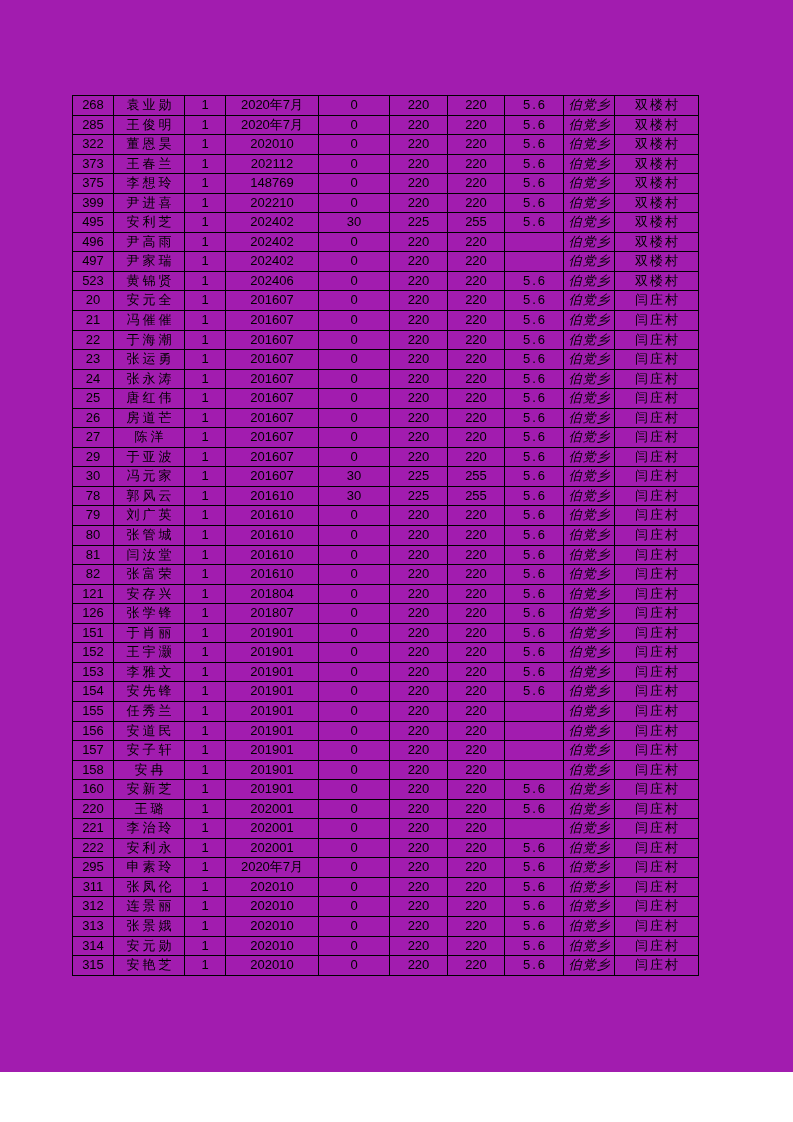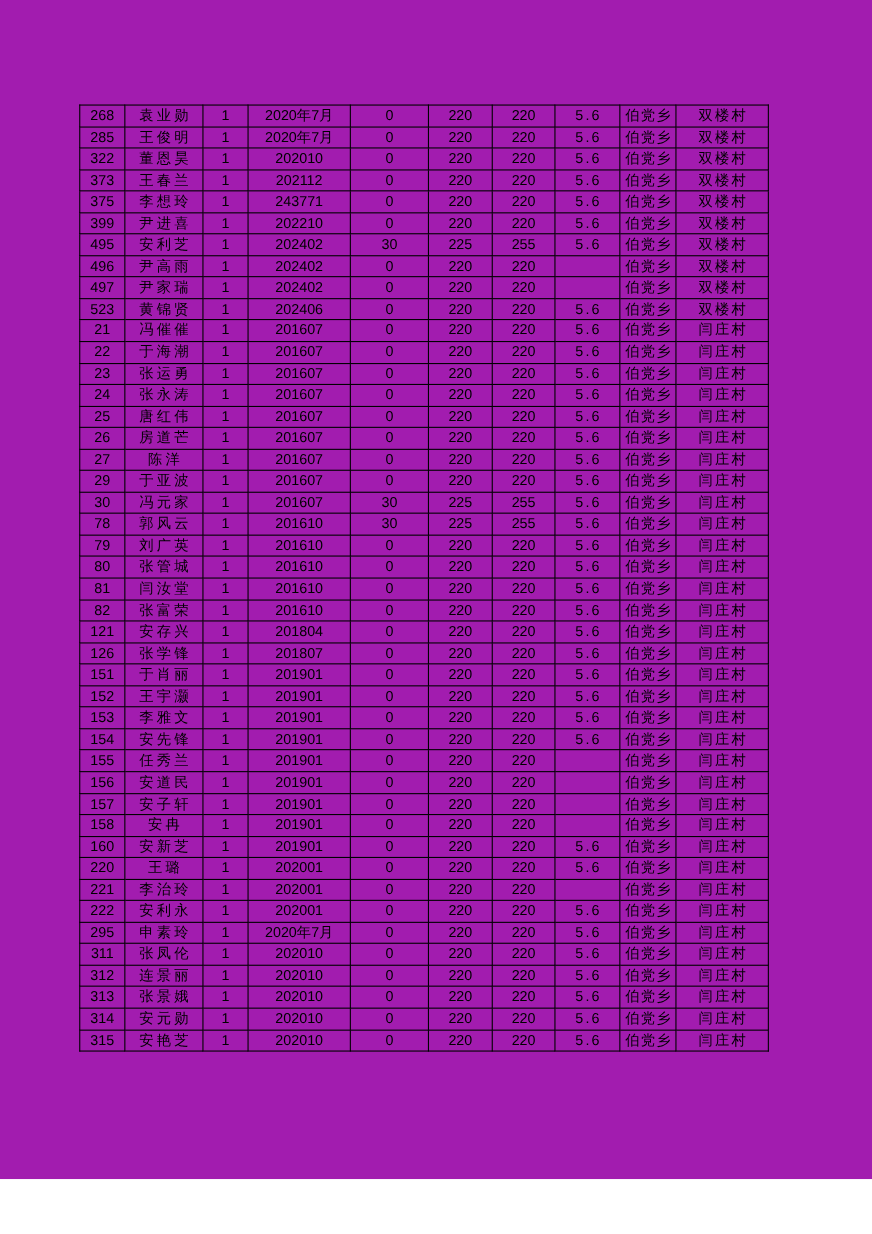--- a/index.html
+++ b/index.html
@@ -31,21 +31,21 @@
     vertical-align: middle;
     font-size: 13px;
     line-height: 18.55px;
     color: #000000;
     white-space: nowrap;
     overflow: hidden;
   }
   table.roster tr { height: 19.55px; }
   
   td.col-name      { letter-spacing: 3px; text-indent: 3px; }
-  td.col-township  { letter-spacing: 1px; text-indent: 1px; }
+  td.col-township  { letter-spacing: 1px; text-indent: 1px; font-style: italic; }
   td.col-village   { letter-spacing: 2px; text-indent: 2px; }
   td.col-rate      { letter-spacing: 2px; text-indent: 2px; }
 </style>
 </head>
 <body>
 
 <div class="page">
   <table class="roster">
     <colgroup>
       <col style="width:41px">
@@ -105,21 +105,21 @@
           <td class="col-base">220</td>
           <td class="col-total">220</td>
           <td class="col-rate">5.6</td>
           <td class="col-township">伯党乡</td>
           <td class="col-village">双楼村</td>
         </tr>
         <tr>
           <td class="col-serial">375</td>
           <td class="col-name">李想玲</td>
           <td class="col-count">1</td>
-          <td class="col-month">243771</td>
+          <td class="col-month">148769</td>
           <td class="col-adjustment">0</td>
           <td class="col-base">220</td>
           <td class="col-total">220</td>
           <td class="col-rate">5.6</td>
           <td class="col-township">伯党乡</td>
           <td class="col-village">双楼村</td>
         </tr>
         <tr>
           <td class="col-serial">399</td>
           <td class="col-name">尹进喜</td>
@@ -172,20 +172,32 @@
           <td class="col-serial">523</td>
           <td class="col-name">黄锦贤</td>
           <td class="col-count">1</td>
           <td class="col-month">202406</td>
           <td class="col-adjustment">0</td>
           <td class="col-base">220</td>
           <td class="col-total">220</td>
           <td class="col-rate">5.6</td>
           <td class="col-township">伯党乡</td>
           <td class="col-village">双楼村</td>
+        </tr>
+        <tr>
+          <td class="col-serial">20</td>
+          <td class="col-name">安元全</td>
+          <td class="col-count">1</td>
+          <td class="col-month">201607</td>
+          <td class="col-adjustment">0</td>
+          <td class="col-base">220</td>
+          <td class="col-total">220</td>
+          <td class="col-rate">5.6</td>
+          <td class="col-township">伯党乡</td>
+          <td class="col-village">闫庄村</td>
         </tr>
         <tr>
           <td class="col-serial">21</td>
           <td class="col-name">冯催催</td>
           <td class="col-count">1</td>
           <td class="col-month">201607</td>
           <td class="col-adjustment">0</td>
           <td class="col-base">220</td>
           <td class="col-total">220</td>
           <td class="col-rate">5.6</td>

